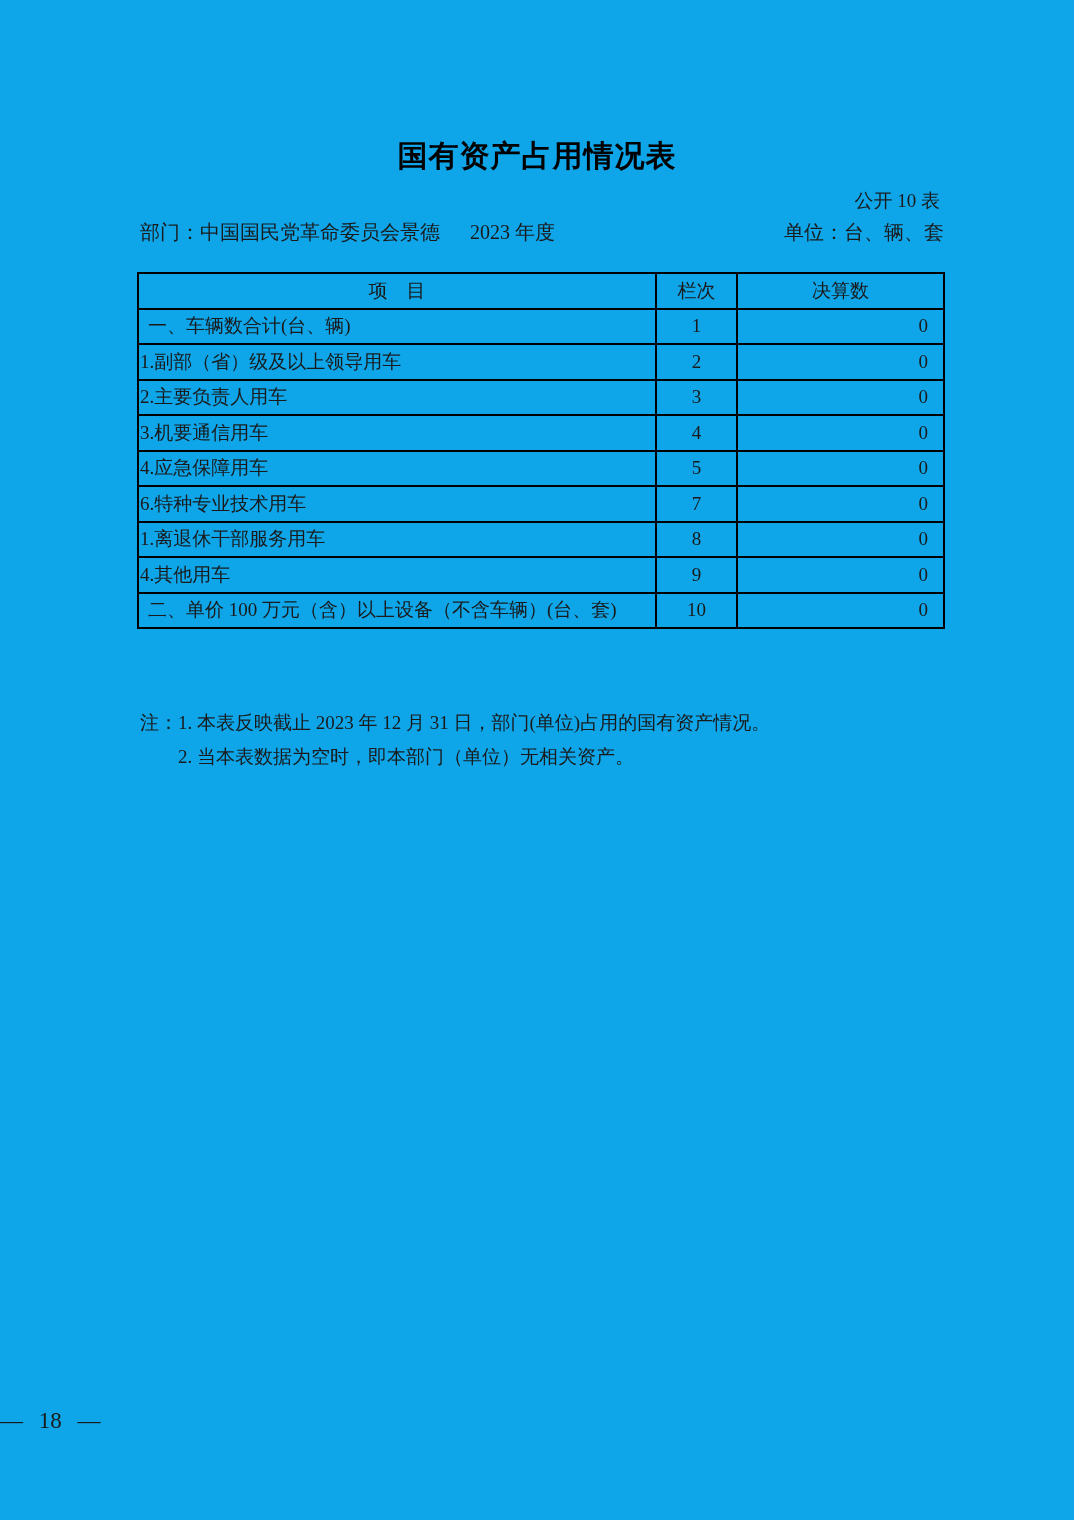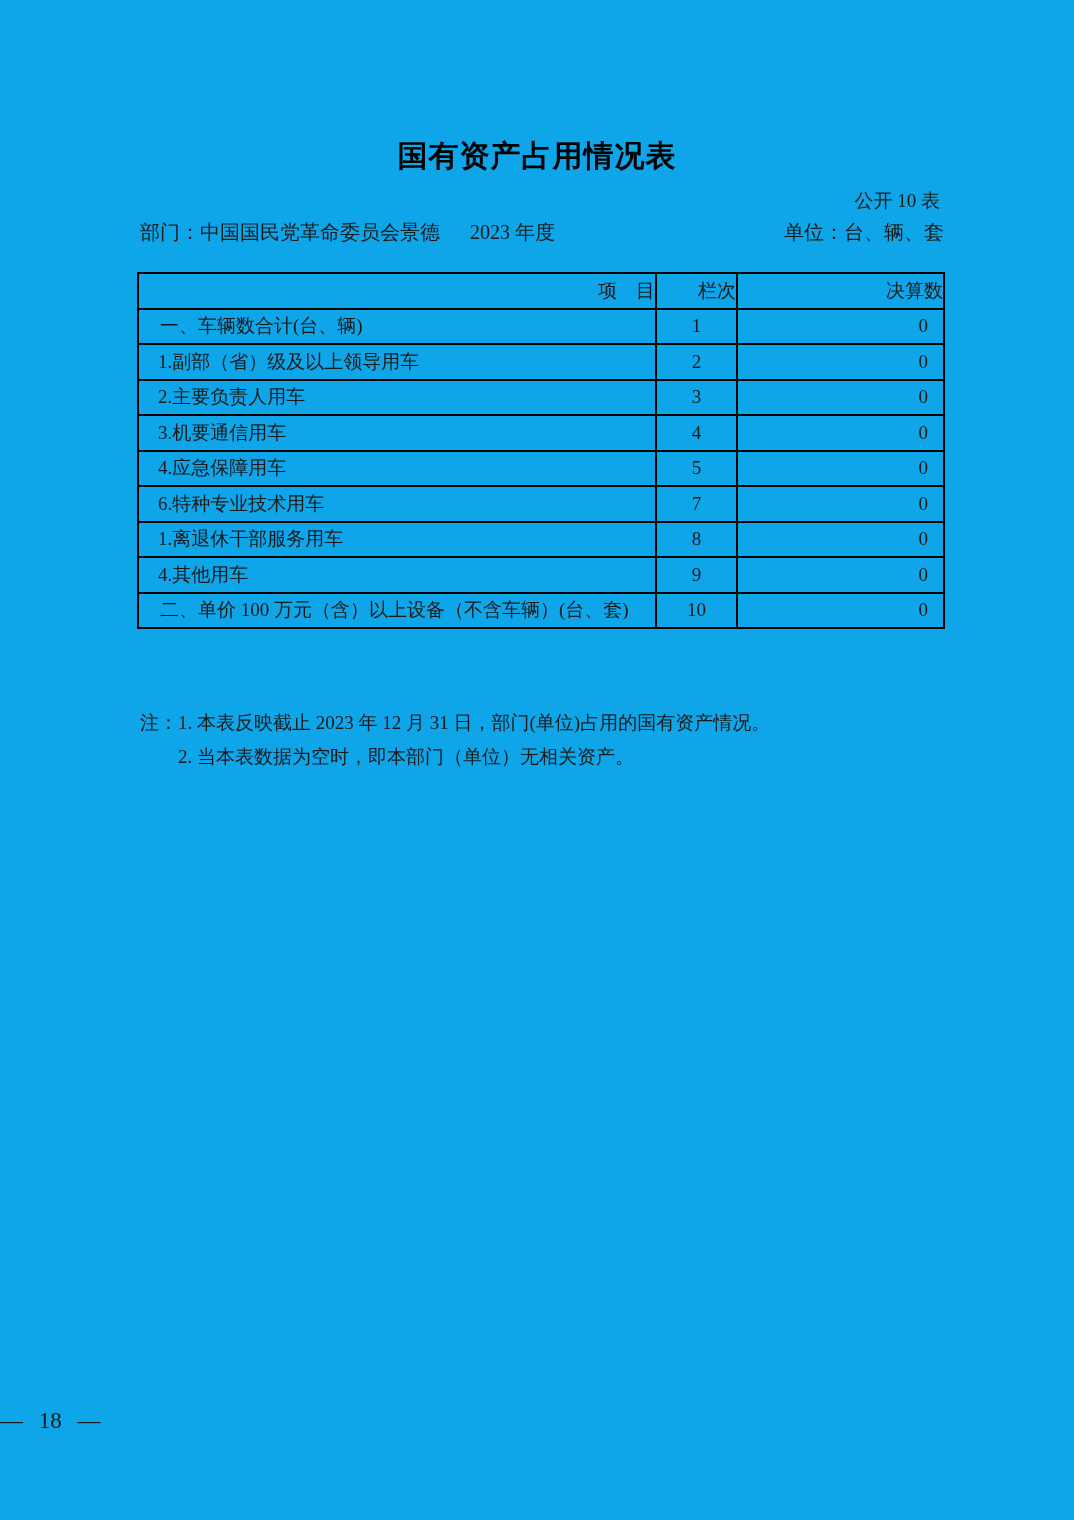--- a/index.html
+++ b/index.html
@@ -78,23 +78,23 @@
     border: 2px solid #000000;
     font-weight: normal;
     height: 33.5px;
     padding: 0;
     overflow: hidden;
     white-space: nowrap;
   }
   .asset-table col.col-item { width: 518px; }
   .asset-table col.col-no   { width: 81px;  }
   .asset-table col.col-val  { width: 207px; }
-  .asset-table th { text-align: right; margin-left: 8px; }
-  .asset-table td.c-item { text-align: left; padding-left: 21px; }
-  .asset-table td.c-item.ind { padding-left: 19px; }
+  .asset-table th { text-align: center; margin-left: 8px; }
+  .asset-table td.c-item { text-align: left; padding-left: 9px; }
+  .asset-table td.c-item.ind { padding-left: 1px; }
   .asset-table td.c-col { text-align: center; }
   .asset-table td.c-val { text-align: right; padding-right: 15px; }
   .notes {
     position: absolute;
     top: 706px;
     left: 140px;
     right: 110px;
     display: flex;
     font-size: 19px;
     color: #1a1a1a;

